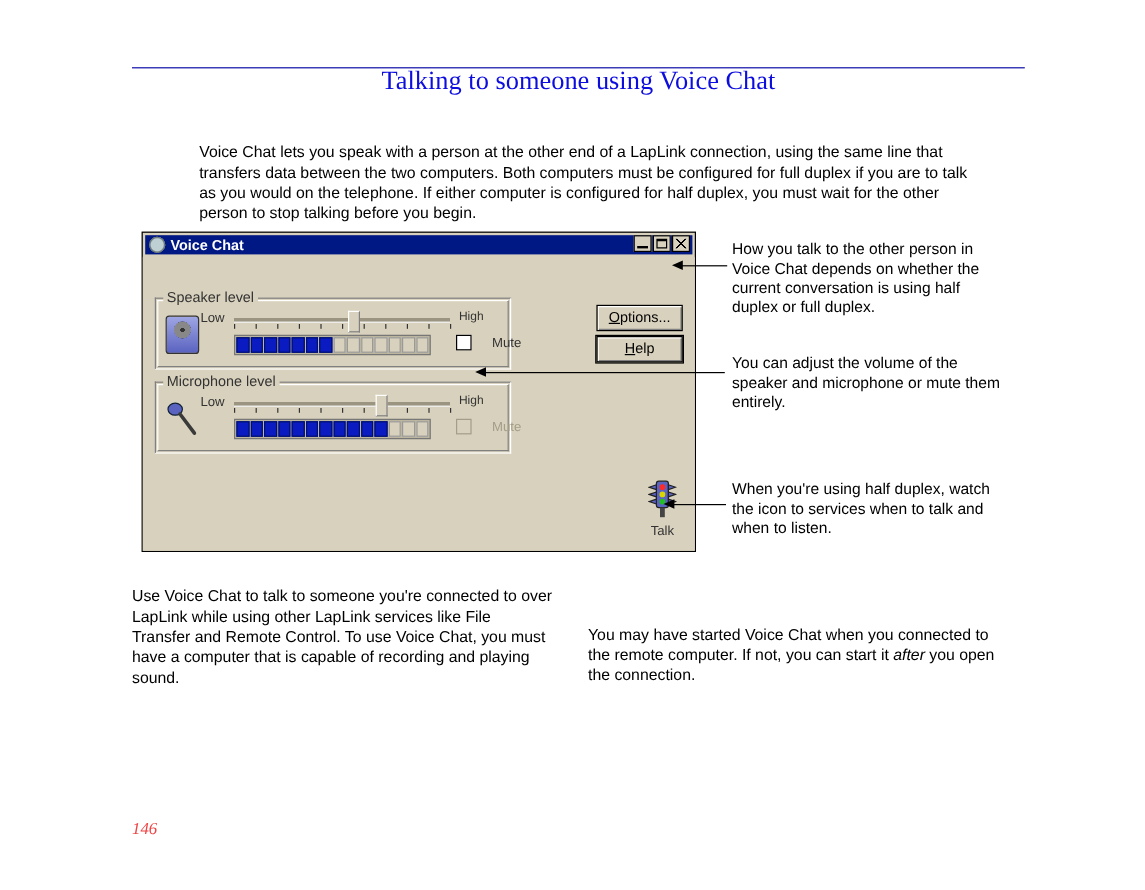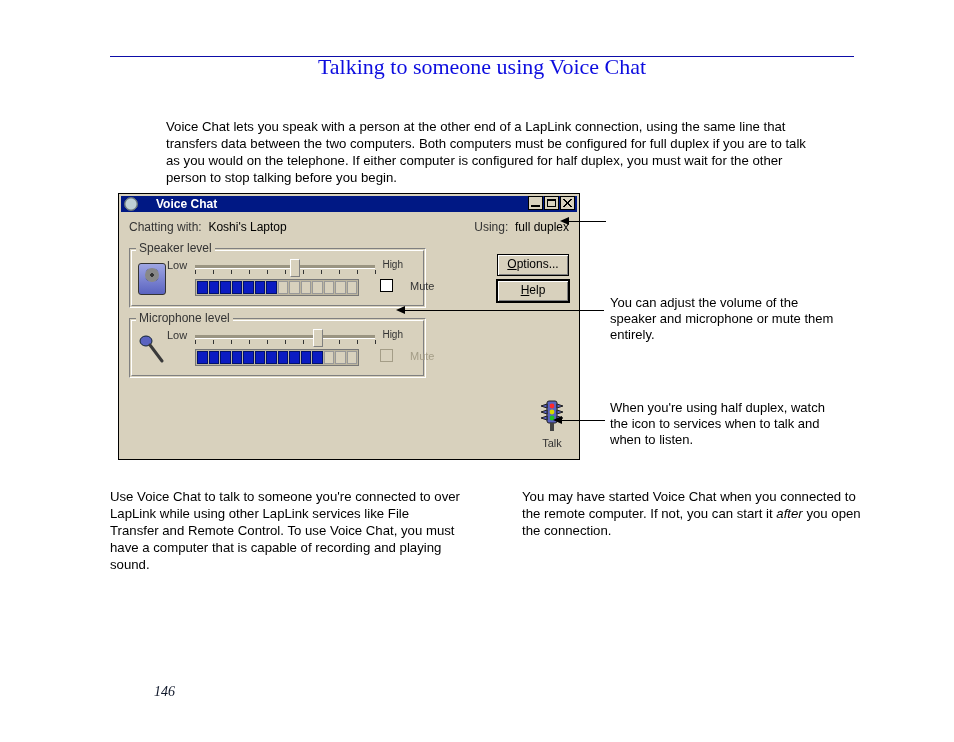--- a/index.html
+++ b/index.html
@@ -68,21 +68,21 @@
     align-items: center;
   }
   .tb-icon {
     display: inline-block;
     margin-left: 3px;
     width: 14px; height: 14px;
     background: radial-gradient(circle at 7px 7px, #bfd0d4 0 5px, #6b787c 6px 7px, transparent 7px);
     border-radius: 50%;
     position: relative;
   }
-  .tb-title { margin-left: 18px; }
+  .tb-title { margin-left: 4px; }
   .tb-btns { position: absolute; right: 2px; top: 0; display: flex; }
   .tb-btn {
     width: 15px; height: 14px;
     border: 1px solid #000;
     background: #d8d1bd;
     margin-left: 1px;
     box-sizing: border-box;
     font-size: 10px;
     line-height: 10px;
     text-align: center;
@@ -258,31 +258,30 @@
 
   
   .col {
     position: absolute;
     top: 488px;
     width: 350px;
     font-size: 13.2px;
     line-height: 17px;
   }
   .col.left { left: 110px; }
-  .col.right { left: 522px; }
+  .col.right { left: 490px; margin-top: 32px; }
 
   .pgnum {
     position: absolute;
     left: 110px;
     bottom: 42px;
-    color: #0f172a;
+    color: #ef4444;
     font-family: "Times New Roman", Times, serif;
     font-style: italic;
     font-size: 14px;
-    margin-left: 44px;
   }
   em.doc { font-style: italic; }
 </style>
 </head>
 <body>
 
 <div class="page">
   <div class="top-rule"></div>
   <div class="page-title">Talking to someone using Voice Chat</div>
 
@@ -293,30 +292,20 @@
       <span class="tb-icon"></span>
       <span class="tb-title">Voice Chat</span>
       <span class="tb-btns">
         <span class="tb-btn min"></span>
         <span class="tb-btn max"></span>
         <span class="tb-btn close"></span>
       </span>
     </div>
 
     <div class="inner">
-      <div class="row-top">
-        <span>
-          <span class="lab">Chatting with:</span>
-          &nbsp;<span>Koshi's Laptop</span>
-        </span>
-        <span>
-          <span class="lab">Using:</span>
-          &nbsp;<span>full duplex</span>
-        </span>
-      </div>
 
       <div class="grp grp-speaker">
         <div class="grp-inner"></div>
         <span class="grp-title">Speaker level</span>
         <div class="icon-speaker"></div>
         <div class="slider">
           <span class="low">Low</span>
           <span class="high">High</span>
           <div class="track"></div>
           <div class="ticks">
@@ -422,20 +411,21 @@
           <polygon points="1,12 7,10 7,14" fill="#5a63c0" stroke="#222"></polygon>
           <polygon points="23,12 17,10 17,14" fill="#5a63c0" stroke="#222"></polygon>
           <polygon points="1,18 7,16 7,20" fill="#5a63c0" stroke="#222"></polygon>
           <polygon points="23,18 17,16 17,20" fill="#5a63c0" stroke="#222"></polygon>
         </svg>
         <div class="t">Talk</div>
       </div>
     </div>
   </div>
 
+  <div class="ann ann1">How you talk to the other person in Voice Chat depends on whether the current conversation is using half duplex or full duplex.</div>
   <div class="ann ann2">You can adjust the volume of the speaker and microphone or mute them entirely.</div>
   <div class="ann ann3">When you're using half duplex, watch the icon to services when to talk and when to listen.</div>
   <div class="arrow ar1"></div>
   <div class="arrow ar2"></div>
   <div class="arrow ar3"></div>
 
   <div class="col left">Use Voice Chat to talk to someone you're connected to over LapLink while using other LapLink services like File Transfer and Remote Control. To use Voice Chat, you must have a computer that is capable of recording and playing sound.</div>
   <div class="col right">
     <span>You may have started Voice Chat when you connected to the remote computer. If not, you can start it </span><em class="doc">after</em><span> you open the connection.</span>
   </div>

